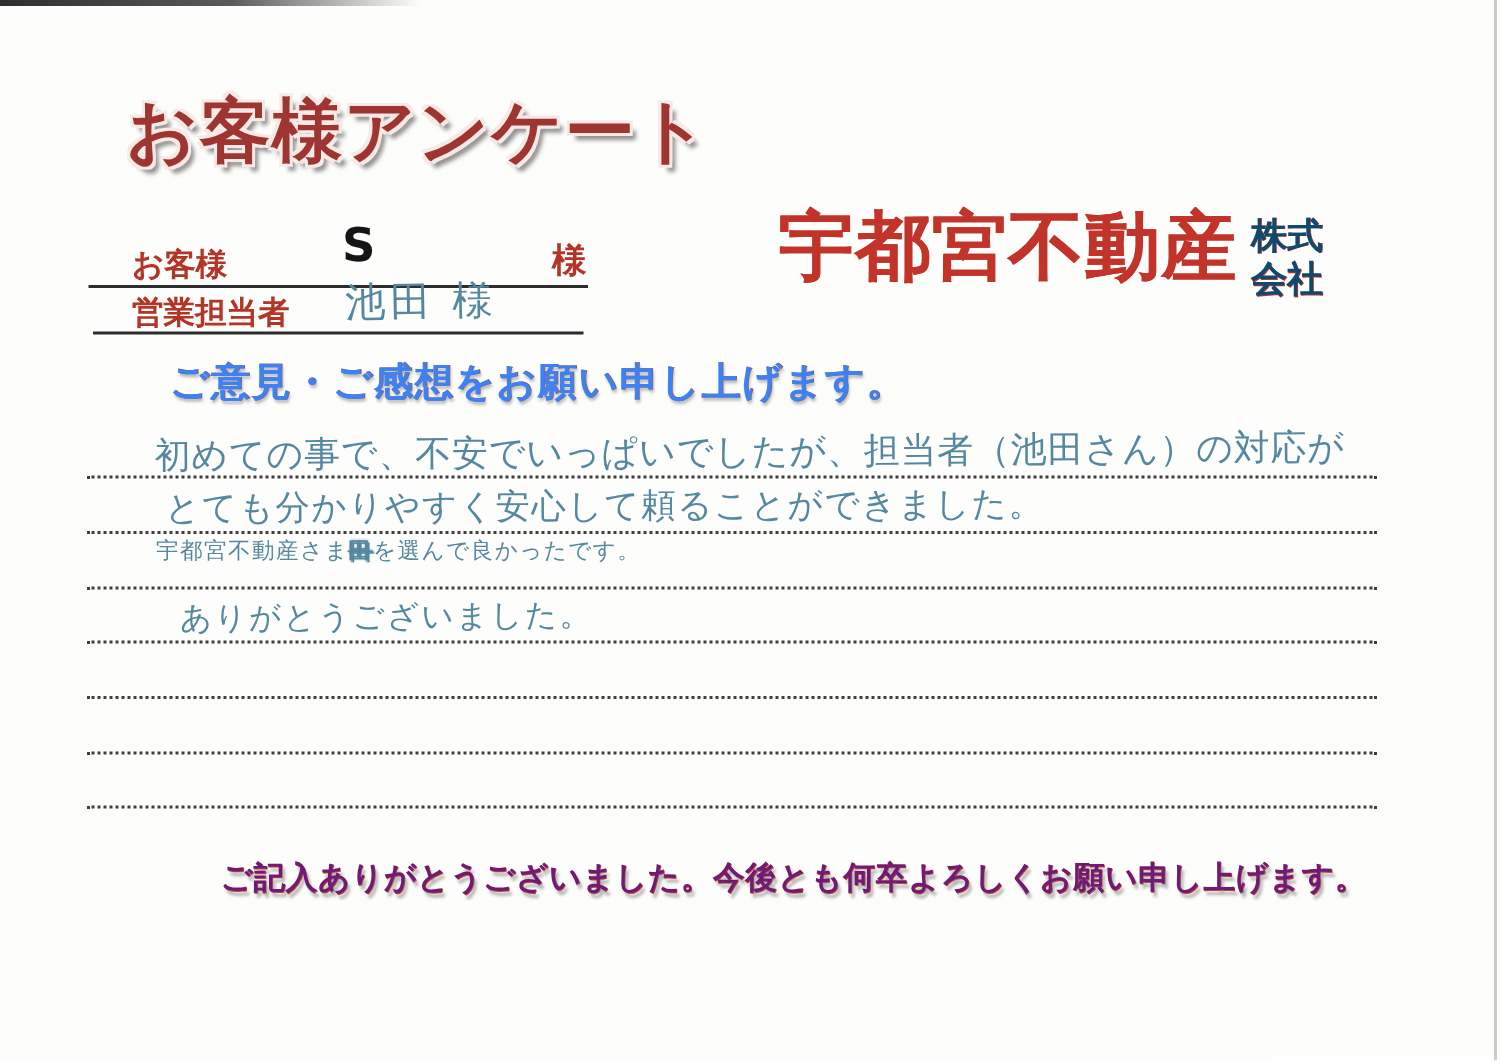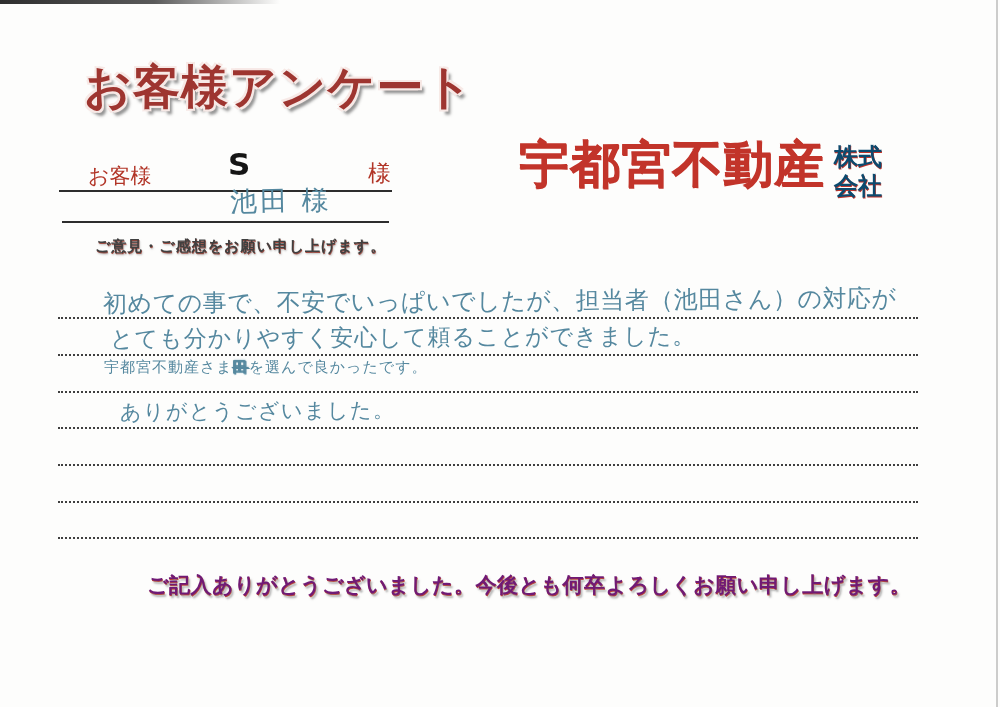--- a/index.html
+++ b/index.html
@@ -27,21 +27,21 @@
     position:absolute;left:84px;top:56px;
     font-size:47px;font-weight:bold;letter-spacing:1px;
     color:#9e3530;white-space:nowrap;
     text-shadow:
       -2px -2px 0 #f7e9e6, 2px -2px 0 #f7e9e6,
       -2px  2px 0 #f7e9e6, 2px  2px 0 #f7e9e6,
        4px  5px 3px rgba(125,125,125,.85);
   }
 
   
-  .red-label{position:absolute;color:#b23527;font-weight:normal;white-space:nowrap;text-align:center;}
+  .red-label{position:absolute;color:#b23527;font-weight:bold;white-space:nowrap;text-align:center;}
   .customer-label{left:88px;top:162px;font-size:21px;}
   .customer-name{
     position:absolute;left:228px;top:146px;
     font-size:31px;font-weight:bold;color:#151515;
   }
   .customer-honorific{left:368px;top:158px;font-size:23px;}
   .agent-label{left:88px;top:194px;font-size:21px;}
   .underline{position:absolute;height:2px;background:#2d2d2d;}
   .underline-1{left:59px;top:190px;width:333px;}
   .underline-2{left:62px;top:221px;width:327px;}
@@ -69,22 +69,22 @@
     text-shadow:0.5px 0.5px 0 #c2342a;
   }
   .logo-suffix{
     margin-left:9px;margin-top:4px;
     font-size:24px;font-weight:900;color:#0c4a6e;line-height:1.2;
     text-shadow:0.5px 0.5px 0 #c2342a;
   }
 
   
   .prompt{
-    position:absolute;left:95px;top:237px;
-    font-size:15px;font-weight:bold;color:#404040;letter-spacing:1px;
+    position:absolute;left:113px;top:237px;
+    font-size:26px;font-weight:bold;color:#3b82f6;letter-spacing:1px;
     white-space:nowrap;
     text-shadow:1px 2px 2px rgba(140,140,140,.6),0.5px 0.5px 0 #a8392b;
   }
 
   
   .rule{
     position:absolute;left:58px;width:860px;height:0;
     border-bottom:2px dotted #3f3f3f;
   }
   .rule-1{top:317px;} .rule-2{top:354px;} .rule-3{top:391px;}
@@ -107,20 +107,21 @@
   <div class="artifact-top"></div>
   <div class="artifact-right"></div>
 
   <div class="title">お客様アンケート</div>
 
   <div class="red-label customer-label">お客様</div>
   <div class="customer-name">S</div>
   <div class="red-label customer-honorific">様</div>
   <div class="underline underline-1"></div>
 
+  <div class="red-label agent-label">営業担当者</div>
   <div class="hand agent-name">池田 様</div>
   <div class="underline underline-2"></div>
 
   <div class="logo">
     <span class="logo-main">宇都宮不動産</span>
     <span class="logo-suffix">
       <span style="display:block">株式</span>
       <span style="display:block">会社</span>
     </span>
   </div>

